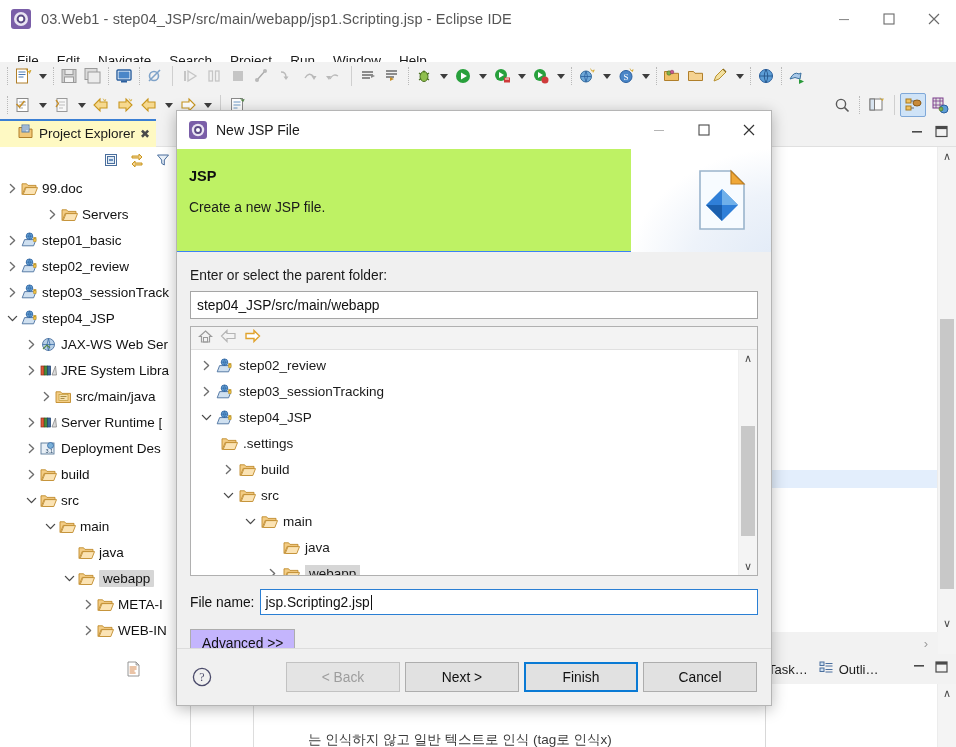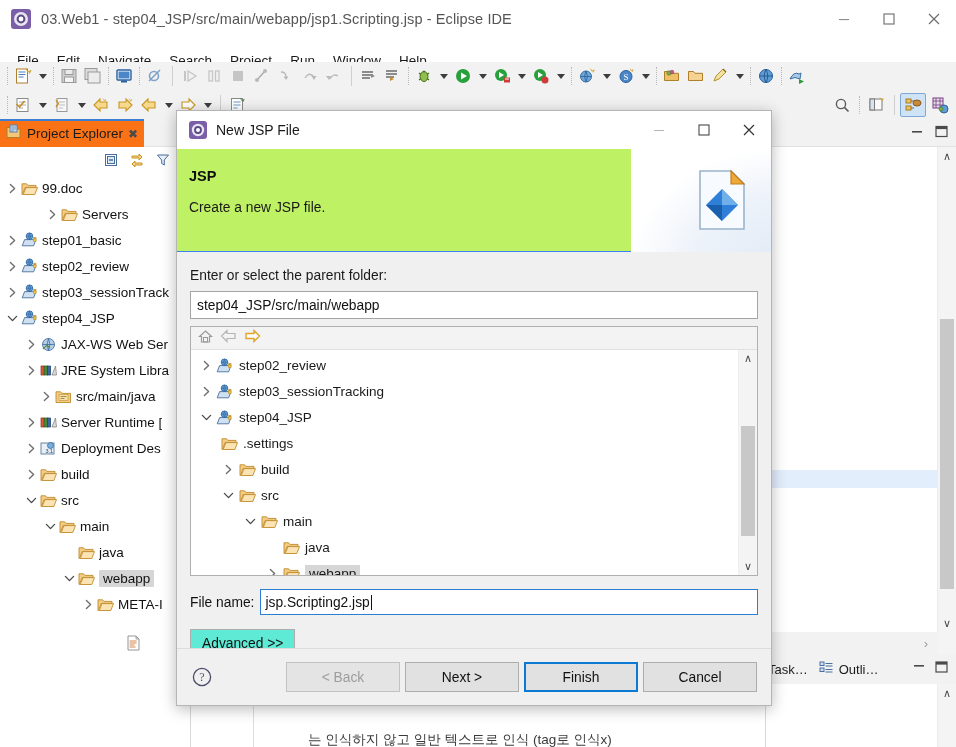--- a/index.html
+++ b/index.html
@@ -70,22 +70,22 @@
   
   .left-panel {
     position: absolute; top: 119px; left: 0; width: 190px; height: 628px;
     background: #ffffff;
   }
   .pe-tabrow {
     height: 28px; background: #f2f2f2; display: flex; align-items: center;
     border-bottom: 1px solid #e3e3e3;
   }
   .pe-tab {
-    height: 28px; background: #f97316; display: flex; align-items: center;
-    padding: 0 6px 0 6px; gap: 5px; border-top: 2px solid #3b7fd4;
+    height: 28px; background: #fef9c3; display: flex; align-items: center;
+    padding: 0 6px 0 18px; gap: 5px; border-top: 2px solid #3b7fd4;
   }
   .pe-tab-label { font-size: 13.5px; color: #1a1a1a; }
   .pe-close { color: #4a4a4a; font-size: 12px; }
   .pe-toolrow {
     height: 26px; background: #ffffff; display: flex; align-items: center;
     justify-content: flex-end; padding-right: 6px; gap: 2px;
     border-bottom: 1px solid #ffffff;
   }
   .tree { padding-top: 2px; }
   .tnode {
@@ -207,21 +207,21 @@
   .dtlabel.sel { background: #d6d6d6; padding: 1px 4px; }
   .filename-row { margin-top: 13px; display: flex; align-items: center; gap: 6px; }
   .filename-lbl { font-size: 13.8px; color: #111; }
   .filename-input {
     flex: 1 1 auto; height: 26px; background: #fff; border: 1px solid #2a7fd4;
     display: flex; align-items: center; padding: 0 4px; font-size: 13.8px; color: #111;
   }
   .caretbar { display:inline-block; width:1px; height:15px; background:#111; margin-left:1px; }
   .adv-btn {
     margin-top: 14px; display: inline-flex; align-items: center; justify-content: center;
-    height: 28px; padding: 0 11px; background: #5eead4; border: 1px solid #adadad;
+    height: 28px; padding: 0 11px; background: #c4b5fd; border: 1px solid #adadad;
     font-size: 13.8px; color: #111;
   }
   .dlg-footer {
     position: absolute; left: 0; bottom: 0; width: 594px; height: 57px;
     background: #f0f0f0; border-top: 1px solid #dcdcdc;
     display: flex; align-items: center; padding: 0 14px;
   }
   .help-icon { width: 22px; height: 22px; }
   .btnrow { margin-left: auto; display: flex; gap: 5px; }
   .wbtn {
@@ -848,20 +848,34 @@
               <path d="M2.4 1.4 L6.6 5.5 L2.4 9.6" fill="none" stroke="#6d6d6d" stroke-width="1.35" stroke-linecap="round" stroke-linejoin="round"></path>
             </svg>
           </span>
           <span class="ticon">
             <svg width="17" height="15" viewBox="0 0 17 15">
               <path d="M1 13.5 V2.8 h4.6 l1.3 1.6 H15 v2 H4.2 L1.4 13.5 Z" fill="#f4cd85" stroke="#c08a2a" stroke-width=".9"></path>
               <path d="M2.2 13.5 L5 6.6 H16.5 L13.8 13.5 Z" fill="#fbe3b4" stroke="#c08a2a" stroke-width=".9"></path>
             </svg>
           </span>
           <span class="tlabel">META-I</span>
+        </div>
+        <div class="tnode" style="padding-left: 80px;">
+          <span class="tarrow">
+            <svg width="9" height="11" viewBox="0 0 9 11">
+              <path d="M2.4 1.4 L6.6 5.5 L2.4 9.6" fill="none" stroke="#6d6d6d" stroke-width="1.35" stroke-linecap="round" stroke-linejoin="round"></path>
+            </svg>
+          </span>
+          <span class="ticon">
+            <svg width="17" height="15" viewBox="0 0 17 15">
+              <path d="M1 13.5 V2.8 h4.6 l1.3 1.6 H15 v2 H4.2 L1.4 13.5 Z" fill="#f4cd85" stroke="#c08a2a" stroke-width=".9"></path>
+              <path d="M2.2 13.5 L5 6.6 H16.5 L13.8 13.5 Z" fill="#fbe3b4" stroke="#c08a2a" stroke-width=".9"></path>
+            </svg>
+          </span>
+          <span class="tlabel">WEB-IN</span>
         </div>
         <div class="tnode" style="padding-left: 80px; flex-direction: column;">
           <span class="tarrow"></span>
           <span class="ticon">
             <svg width="15" height="16" viewBox="0 0 15 16">
               <path d="M2 1 h8 l3 3 v11 H2 z" fill="#ffffff" stroke="#8a8a8a" stroke-width=".9"></path>
               <path d="M10 1 v3 h3 z" fill="#dcdcdc" stroke="#8a8a8a" stroke-width=".7"></path>
               <path d="M3.6 6h7M3.6 8h7M3.6 10h5M3.6 12h6" stroke="#d07a3a" stroke-width=".9"></path>
             </svg>
           </span>

